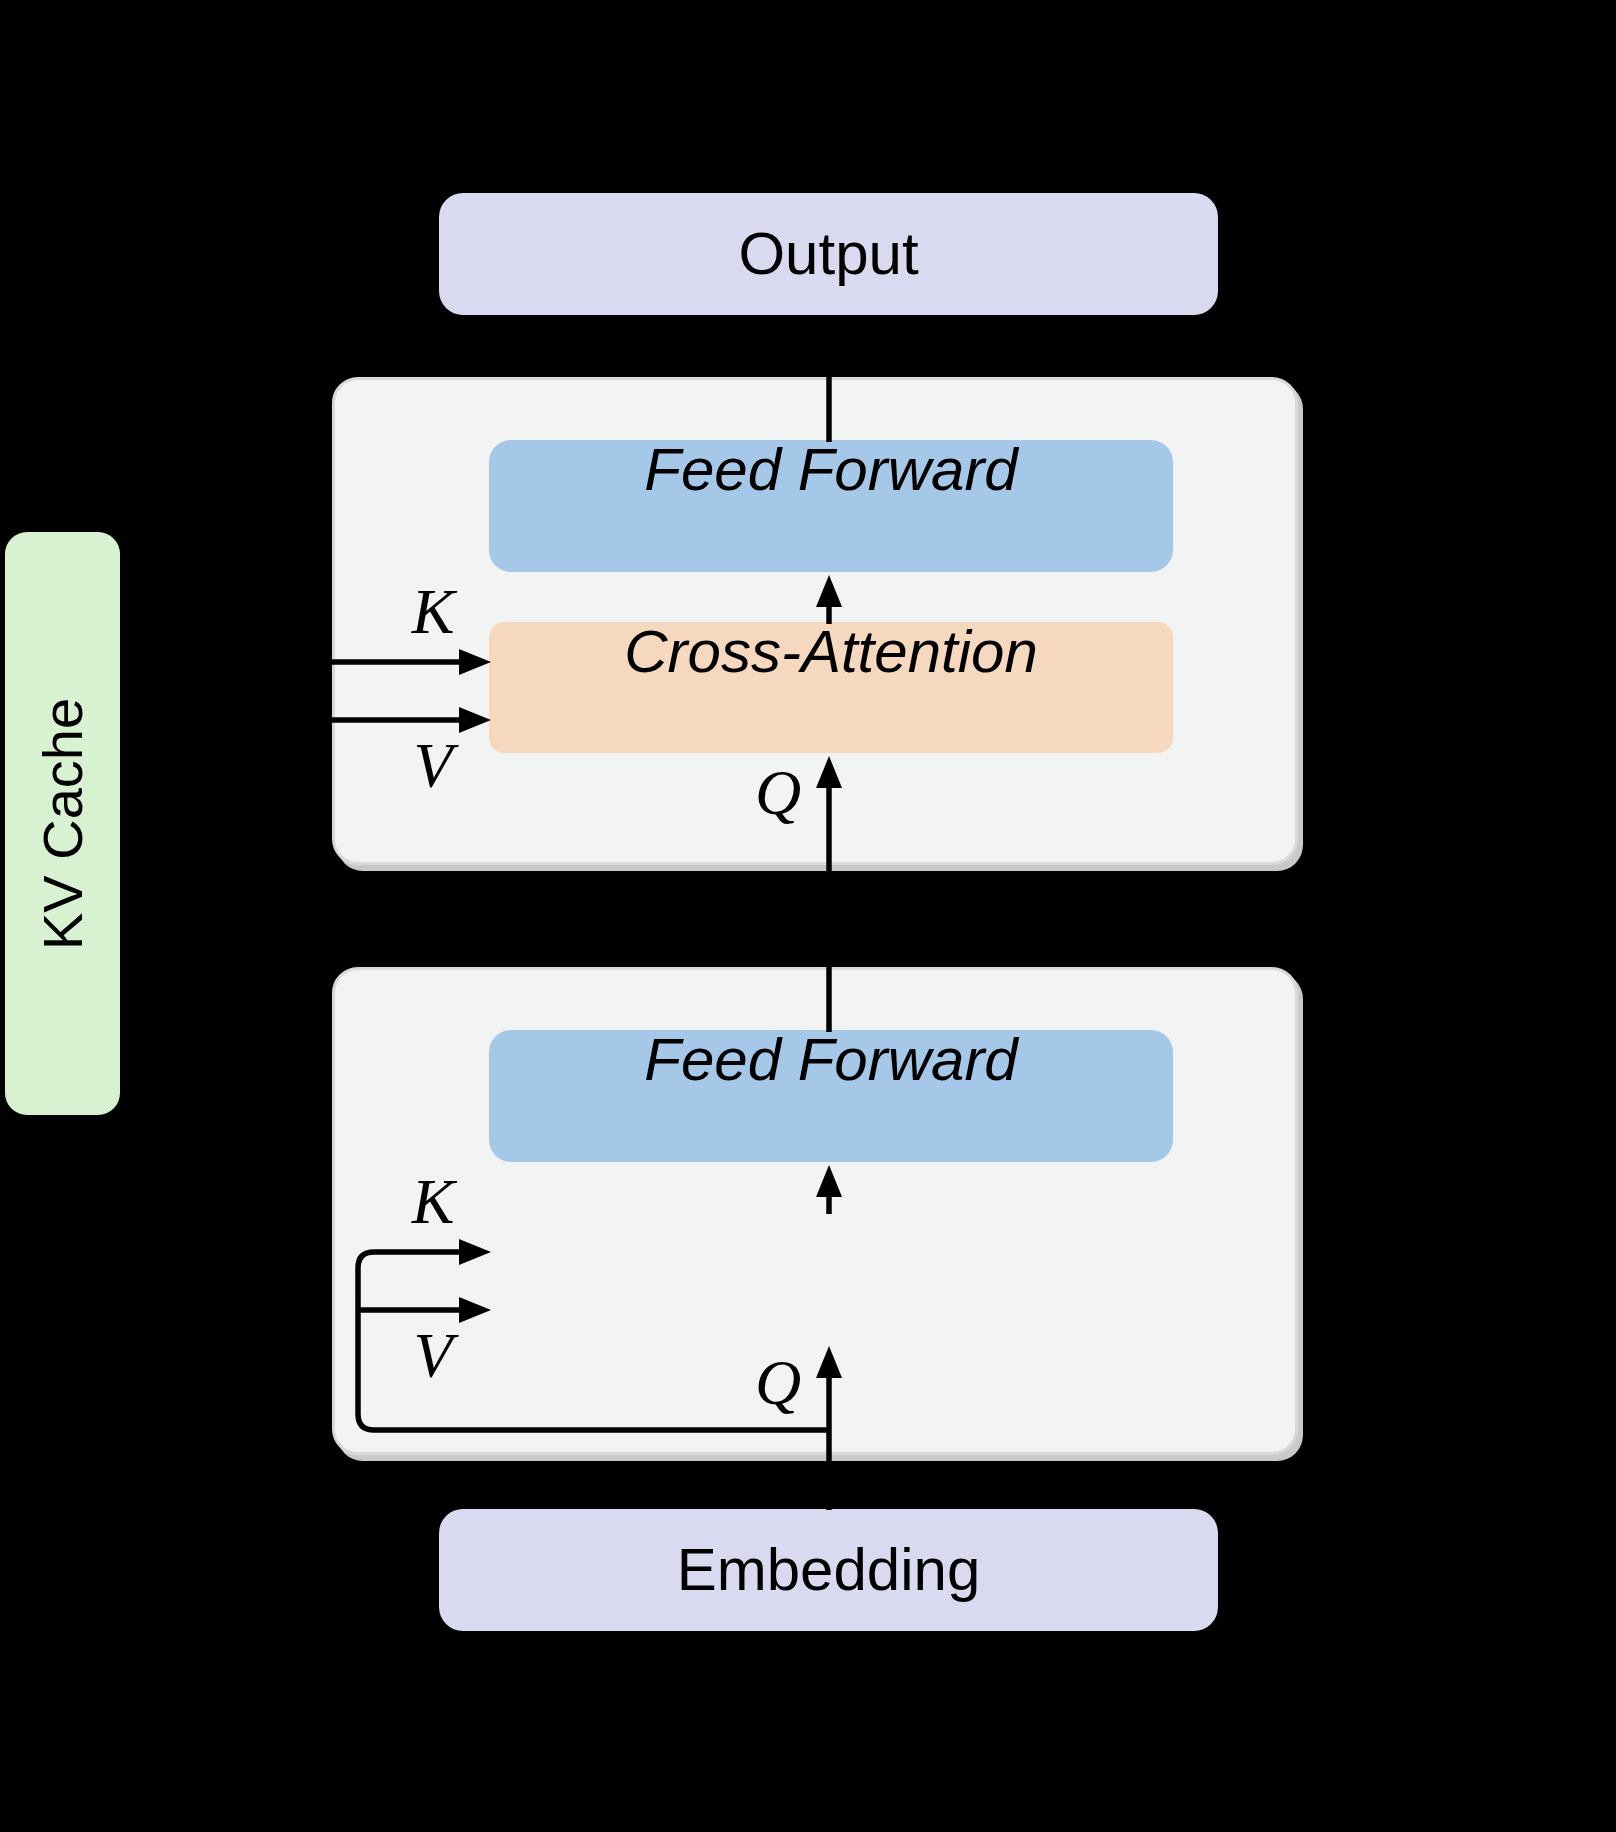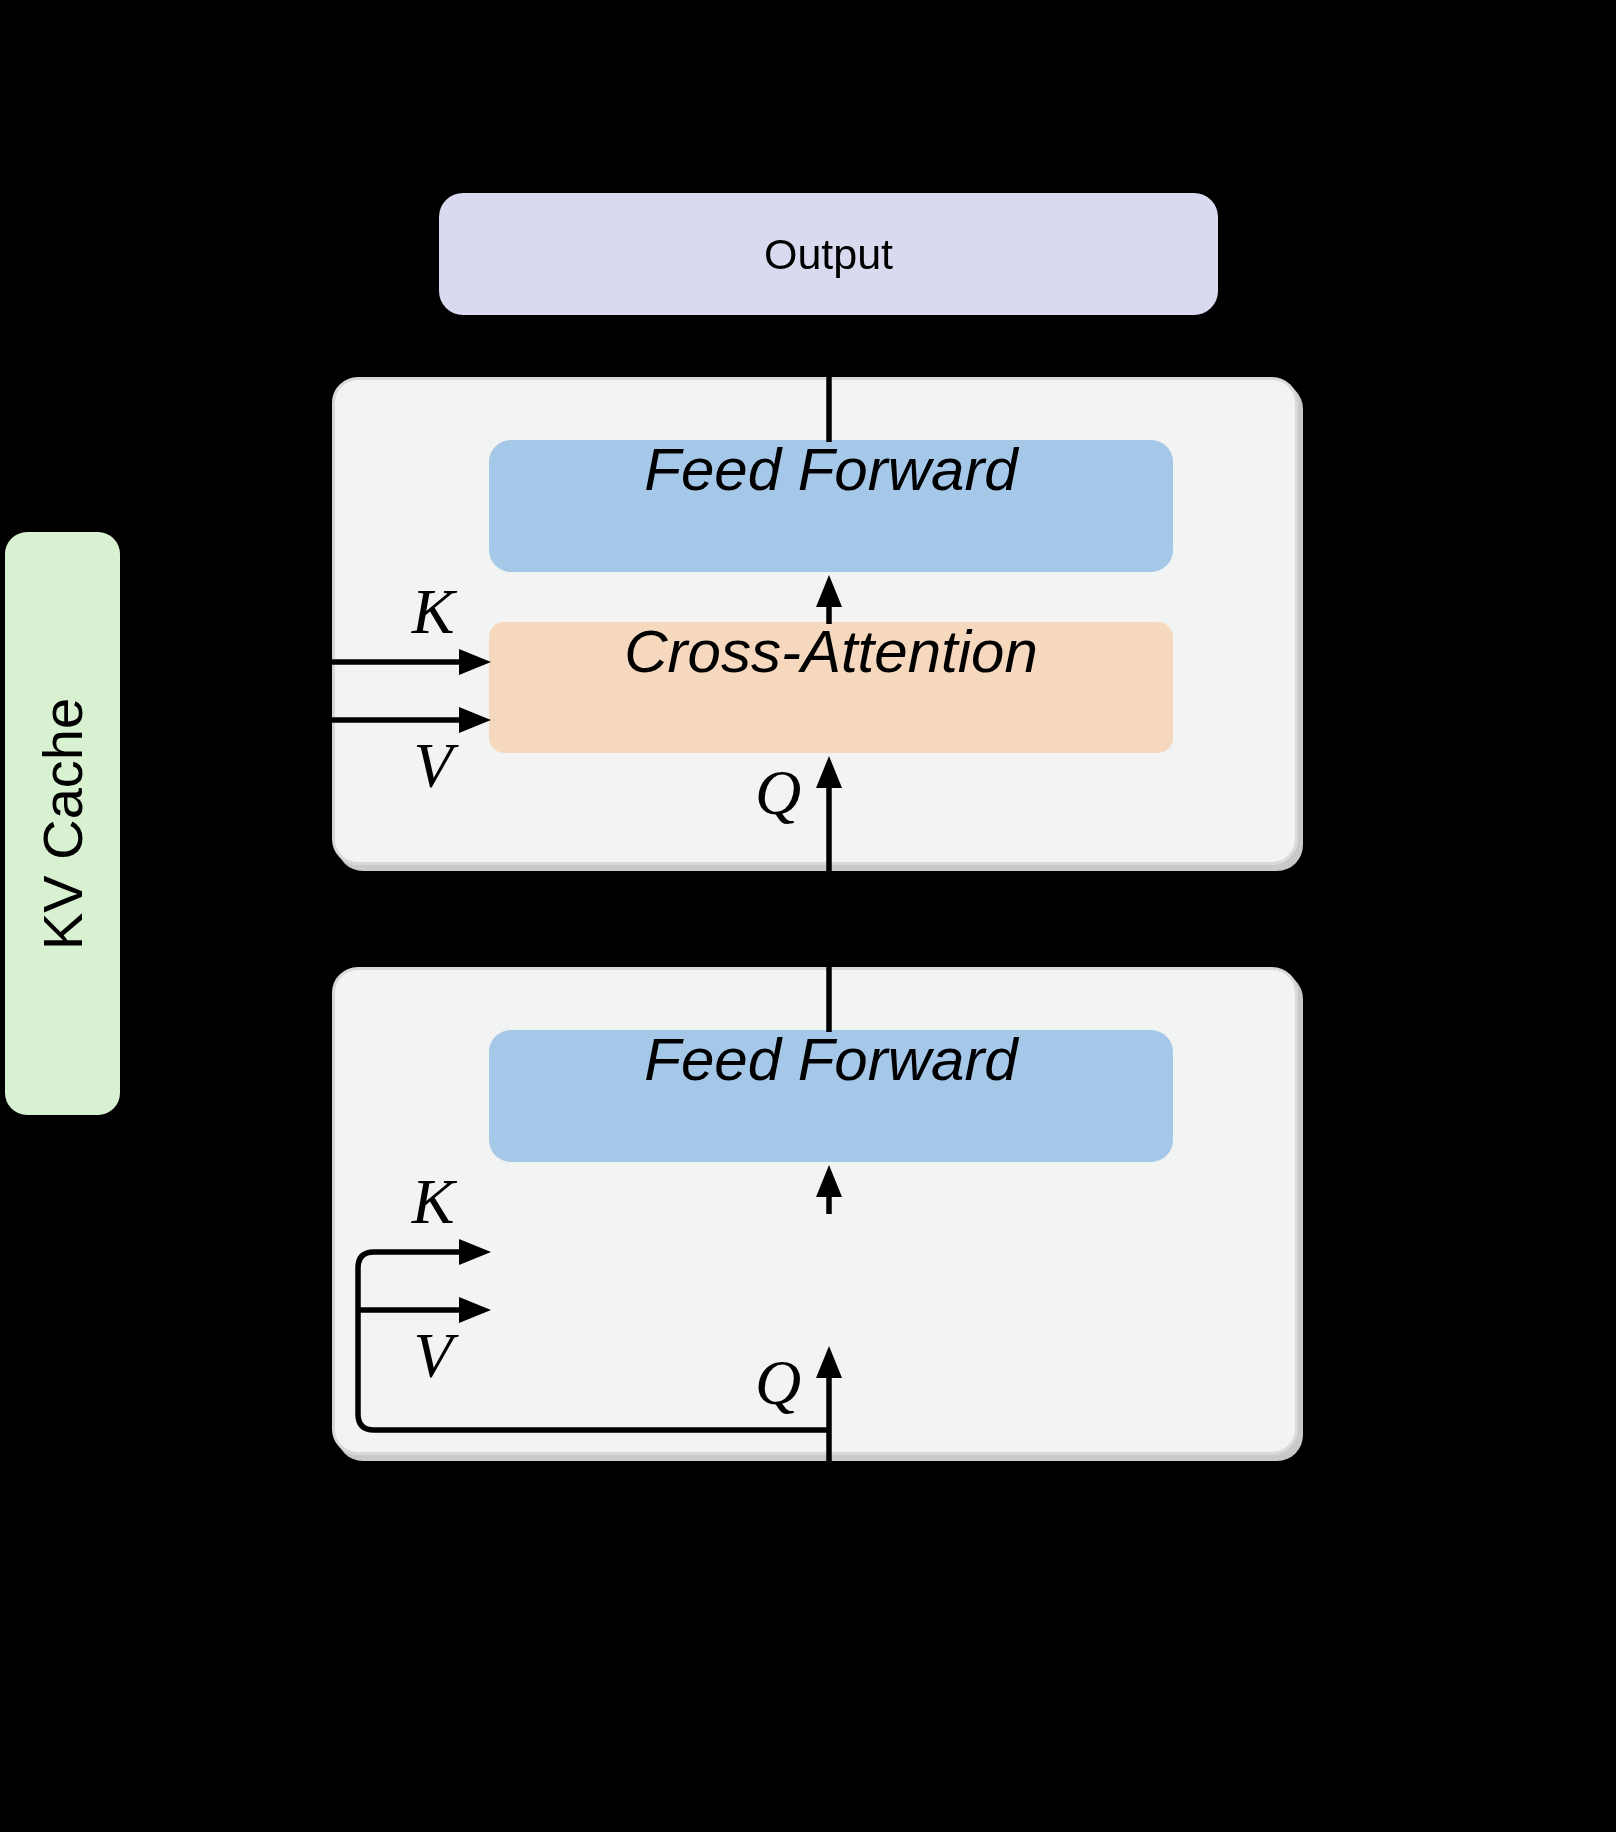--- a/index.html
+++ b/index.html
@@ -3,21 +3,21 @@
 <meta charset="utf-8">
 <style>
   html,body{margin:0;padding:0;background:#000;}
   .canvas{
     position:relative;width:1616px;height:1832px;background:var(--background,#000);
     font-family:"Liberation Sans",sans-serif;overflow:hidden;
   }
   .iobox{
     position:absolute;border-radius:24px;background:var(--io-box,#d9daef);
     display:flex;align-items:center;justify-content:center;
-    color:var(--text,#000);font-size:43px;line-height:1;
+    color:var(--text,#000);font-size:60px;line-height:1;
   }
   .container-block{
     position:absolute;left:332px;width:966px;height:488px;
     background:var(--container-fill,#f2f3f3);
     border:3px solid var(--container-border,#d8dada);
     border-radius:26px;box-sizing:border-box;
     box-shadow:5px 6px 0 var(--container-shadow,#c8caca);
   }
   .pill{
     position:absolute;left:489px;width:684px;height:132px;border-radius:22px;
@@ -63,20 +63,23 @@
     <span>Feed Forward</span>
   </div>
   <div class="pill ca" style="top:622px;border-radius:15px;">
     <span>Cross-Attention</span>
   </div>
 
   <div class="pill ff" style="top:1030px;">
     <span>Feed Forward</span>
   </div>
 
+  <div class="iobox" style="left:439px;top:1509px;width:779px;height:122px;">
+    <span>Embedding</span>
+  </div>
 
   <div class="kvcache">
     <span class="rot">KV Cache</span>
   </div>
 
   <svg class="wires" width="1616" height="1832" viewBox="0 0 1616 1832">
 
     <line x1="829" y1="315" x2="829" y2="442"></line>
 
     <line x1="829" y1="603" x2="829" y2="624"></line>

